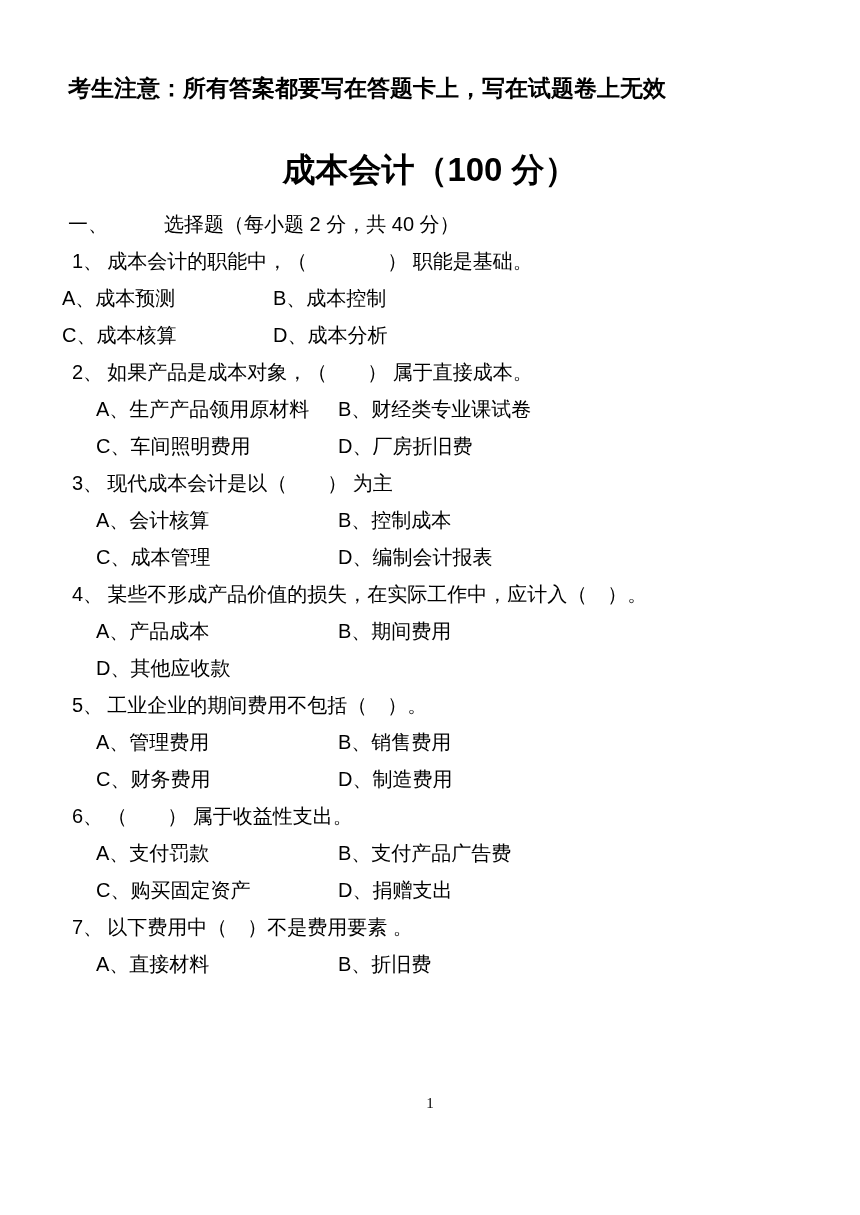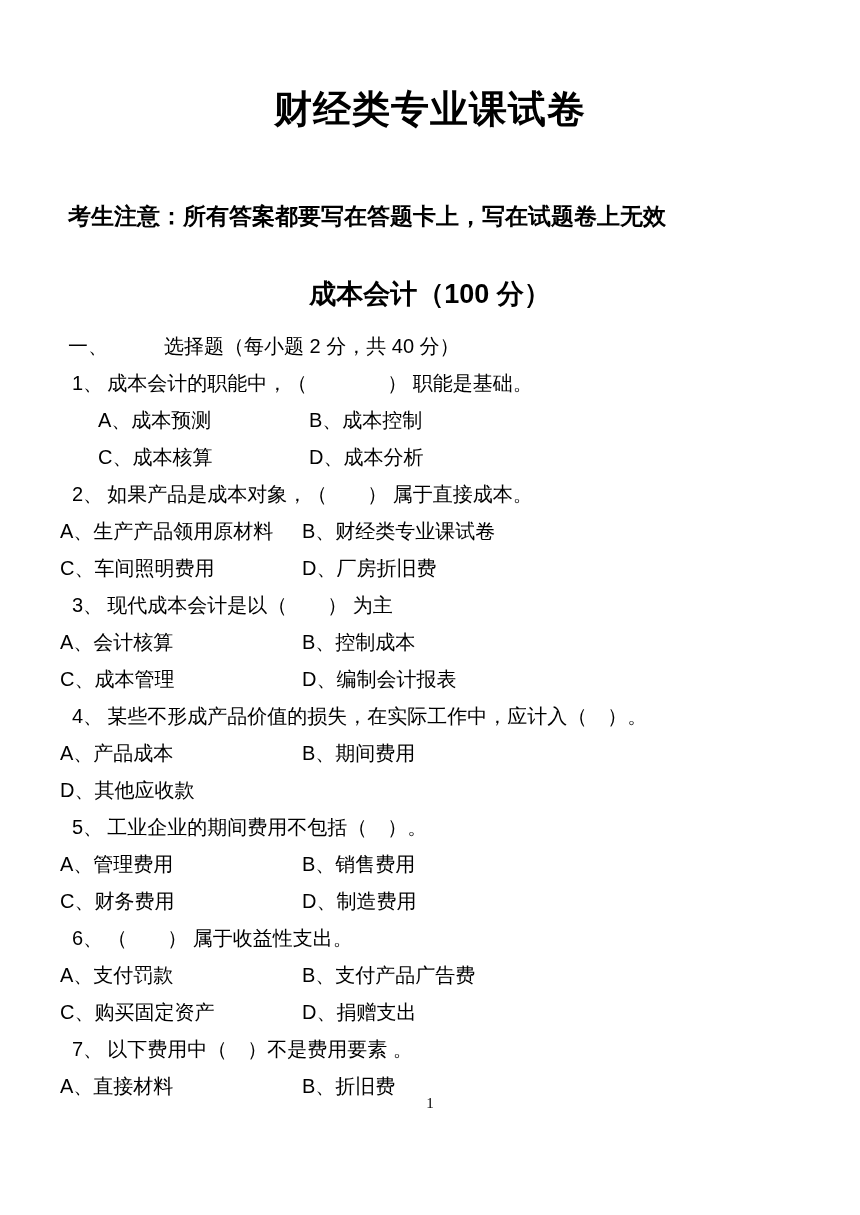--- a/index.html
+++ b/index.html
@@ -22,56 +22,55 @@
   }
   .notice {
     margin:77px 40px 0 68px;
     font-size:23px;
     font-weight:700;
     line-height:1;
   }
   .section-heading {
     margin-top:53px;
     text-align:center;
-    font-size:27px;
+    font-size:33px;
     font-weight:700;
     line-height:1;
   }
   .lines { margin-top:19px; }
   .line {
     height:37px;
     display:flex;
     align-items:center;
     font-size:20px;
     line-height:1;
     white-space:pre;
   }
   .part-line { padding-left:68px; }
   .part-label { margin-left:56px; }
   .stem-line { padding-left:72px; }
   .qnum { margin-right:4px; }
-  .opt-row { padding-left:60px; }
-  .q1 .opt-row { padding-left:98px;align-items:center; }
+  .opt-row { padding-left:96px; }
+  .q1 .opt-row { padding-left:62px;align-items:center; }
   .opt1 { display:inline-block; width:242px; }
   .q1 .opt1 { width:211px; }
   .page-number {
     position:absolute;
     top:1095px; left:0;
     width:100%;
     text-align:center;
     font-size:15px;
     font-family:"Liberation Serif", serif;
   }
 </style>
 </head>
 <body>
 
 <div class="page">
 
-  <div class="title">财经类专业课试卷</div>
 
   <div class="notice">考生注意：所有答案都要写在答题卡上，写在试题卷上无效</div>
 
   <div class="section-heading">成本会计（100 分）</div>
 
   <div class="lines">
 
     <div class="line part-line">
       <span>一、</span>
       <span class="part-label">选择题（每小题 2 分，共 40 分）</span>

